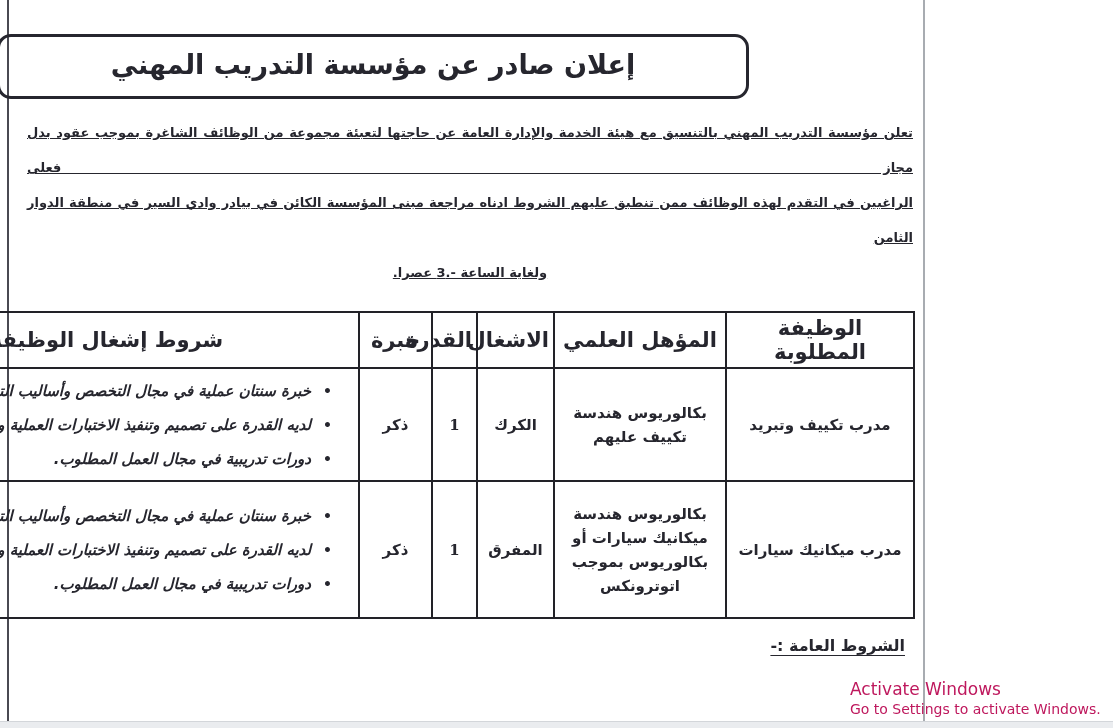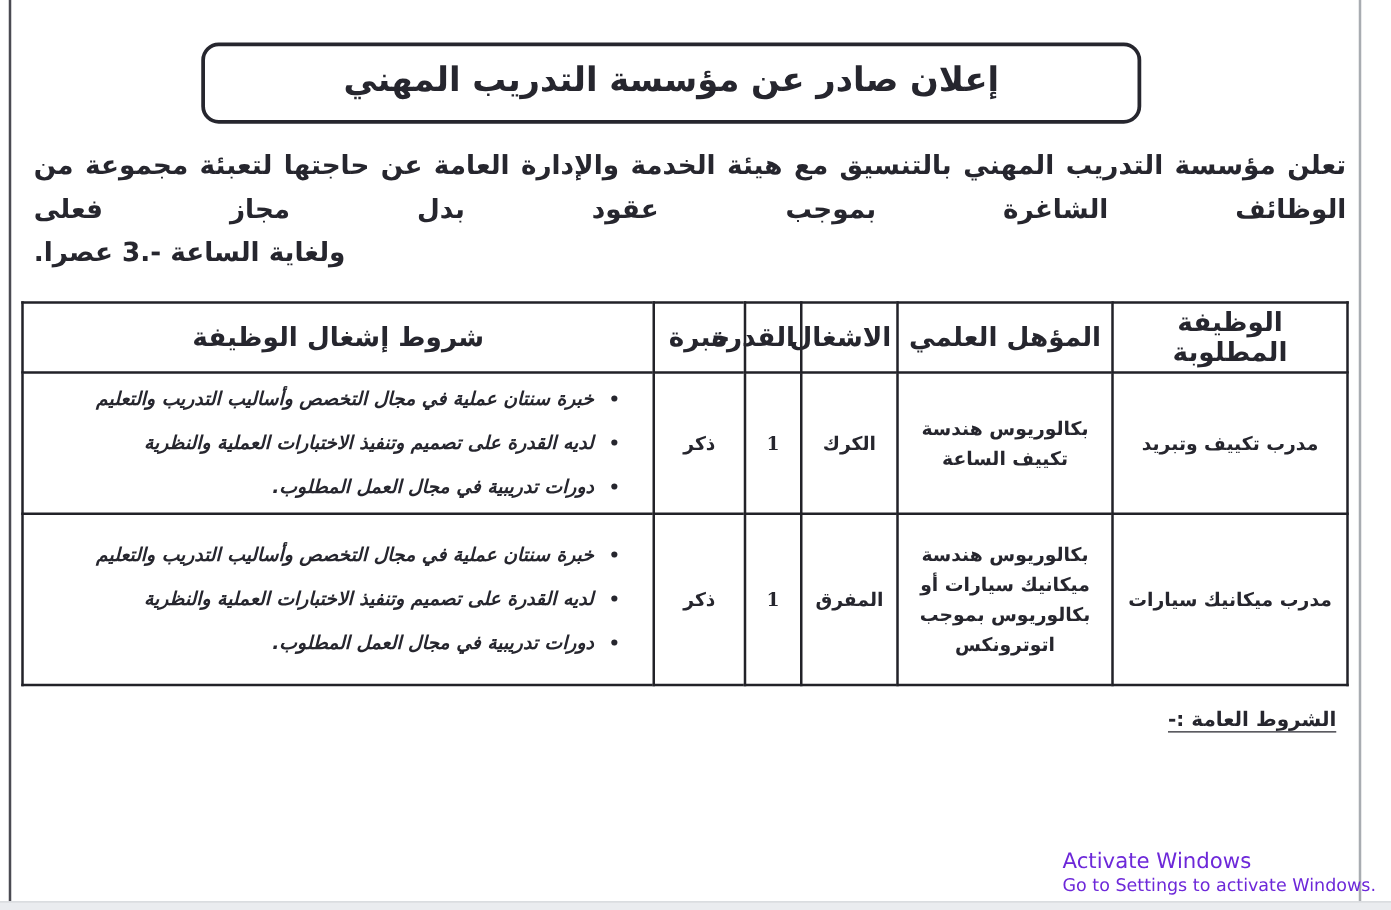--- a/index.html
+++ b/index.html
@@ -8,45 +8,45 @@
     background: #ffffff;
     font-family: "DejaVu Sans", sans-serif;
     color: #26262e;
     overflow: hidden;
     direction: rtl;
   }
   .screen { position: relative; width: 1113px; height: 728px; background:#fff; }
 
   .page {
     position: absolute; top: 0; left: 7px;
-    width: 1082px; height: 721px;
+    width: 918px; height: 721px;
     border-left: 2px solid #4a4a52;
     border-right: 2px solid #a8acb1;
     background: #fff;
     padding: 0 6px 0 12px;
   }
 
   
   .title-box {
     width: 752px;
     margin: 34px 168px 0 auto;
     border: 3px solid #26262e;
     border-radius: 14px;
     padding: 12px 10px 16px;
     text-align: center;
   }
   .title-box h1 {
     font-size: 27px; font-weight: bold; letter-spacing: 0.5px;
   }
 
   
-  .intro { margin: 16px 4px 0 6px; font-size: 21px; font-weight: bold; }
+  .intro { margin: 16px 4px 0 6px; font-size: 13px; font-weight: bold; text-decoration: underline; }
   .para-line { line-height: 35px; white-space: normal; }
   .para-line.jline { text-align: justify; text-align-last: justify; }
-  .para-line.last { text-align: left; }
+  .para-line.last { text-align: center; }
 
   
   table.vacancies {
     width: 1062px;
     margin: 21px 2px 0 auto;
     border-collapse: collapse;
     table-layout: fixed;
   }
   table.vacancies th, table.vacancies td {
     border: 2px solid #222228;
@@ -76,21 +76,21 @@
     display: inline-block;
     font-size: 16px; font-weight: bold;
     text-decoration: underline;
     text-underline-offset: 4px;
   }
 
   
   .watermark {
     position: absolute; left: 850px; top: 679px;
     direction: ltr; text-align: left;
-    color: #6d28d9;
+    color: #be185d;
     pointer-events: none;
   }
   .watermark .wm1 { font-size: 17px; line-height: 20px; }
   .watermark .wm2 { font-size: 14px; line-height: 20px; }
 
   
   .bottom-bar {
     position: absolute; left: 0; bottom: 0;
     width: 1113px; height: 7px;
     background: #eaecef;
@@ -102,20 +102,21 @@
 
 <div class="screen">
   <div class="page">
 
     <div class="title-box">
       <h1>إعلان صادر عن مؤسسة التدريب المهني</h1>
     </div>
 
     <div class="intro">
       <div class="para-line jline">تعلن مؤسسة التدريب المهني بالتنسيق مع هيئة الخدمة والإدارة العامة عن حاجتها لتعبئة مجموعة من الوظائف الشاغرة بموجب عقود بدل مجاز فعلى</div>
+      <div class="para-line jline">الراغبين في التقدم لهذه الوظائف ممن تنطبق عليهم الشروط ادناه مراجعة مبنى المؤسسة الكائن في بيادر وادي السير في منطقة الدوار الثامن</div>
       <div class="para-line last">ولغاية الساعة -.3 عصرا.</div>
     </div>
 
     <table class="vacancies">
       <colgroup>
         <col style="width:188px">
         <col style="width:172px">
         <col style="width:77px">
         <col style="width:45px">
         <col style="width:73px">
@@ -127,21 +128,21 @@
           <th>المؤهل العلمي</th>
           <th>الاشغال</th>
           <th>القدرة</th>
           <th>خبرة</th>
           <th>شروط إشغال الوظيفة</th>
         </tr>
       </thead>
       <tbody>
         <tr class="row-1">
           <td>مدرب تكييف وتبريد</td>
-          <td class="qual-cell">بكالوريوس هندسة تكييف الساعة</td>
+          <td class="qual-cell">بكالوريوس هندسة تكييف عليهم</td>
           <td>الكرك</td>
           <td class="count-cell">1</td>
           <td>ذكر</td>
           <td>
             <ul class="cond-list">
               <li>
                 <span class="dot">•</span>
                 <span class="cond-text">خبرة سنتان عملية في مجال التخصص وأساليب التدريب والتعليم</span>
               </li>
               <li>

